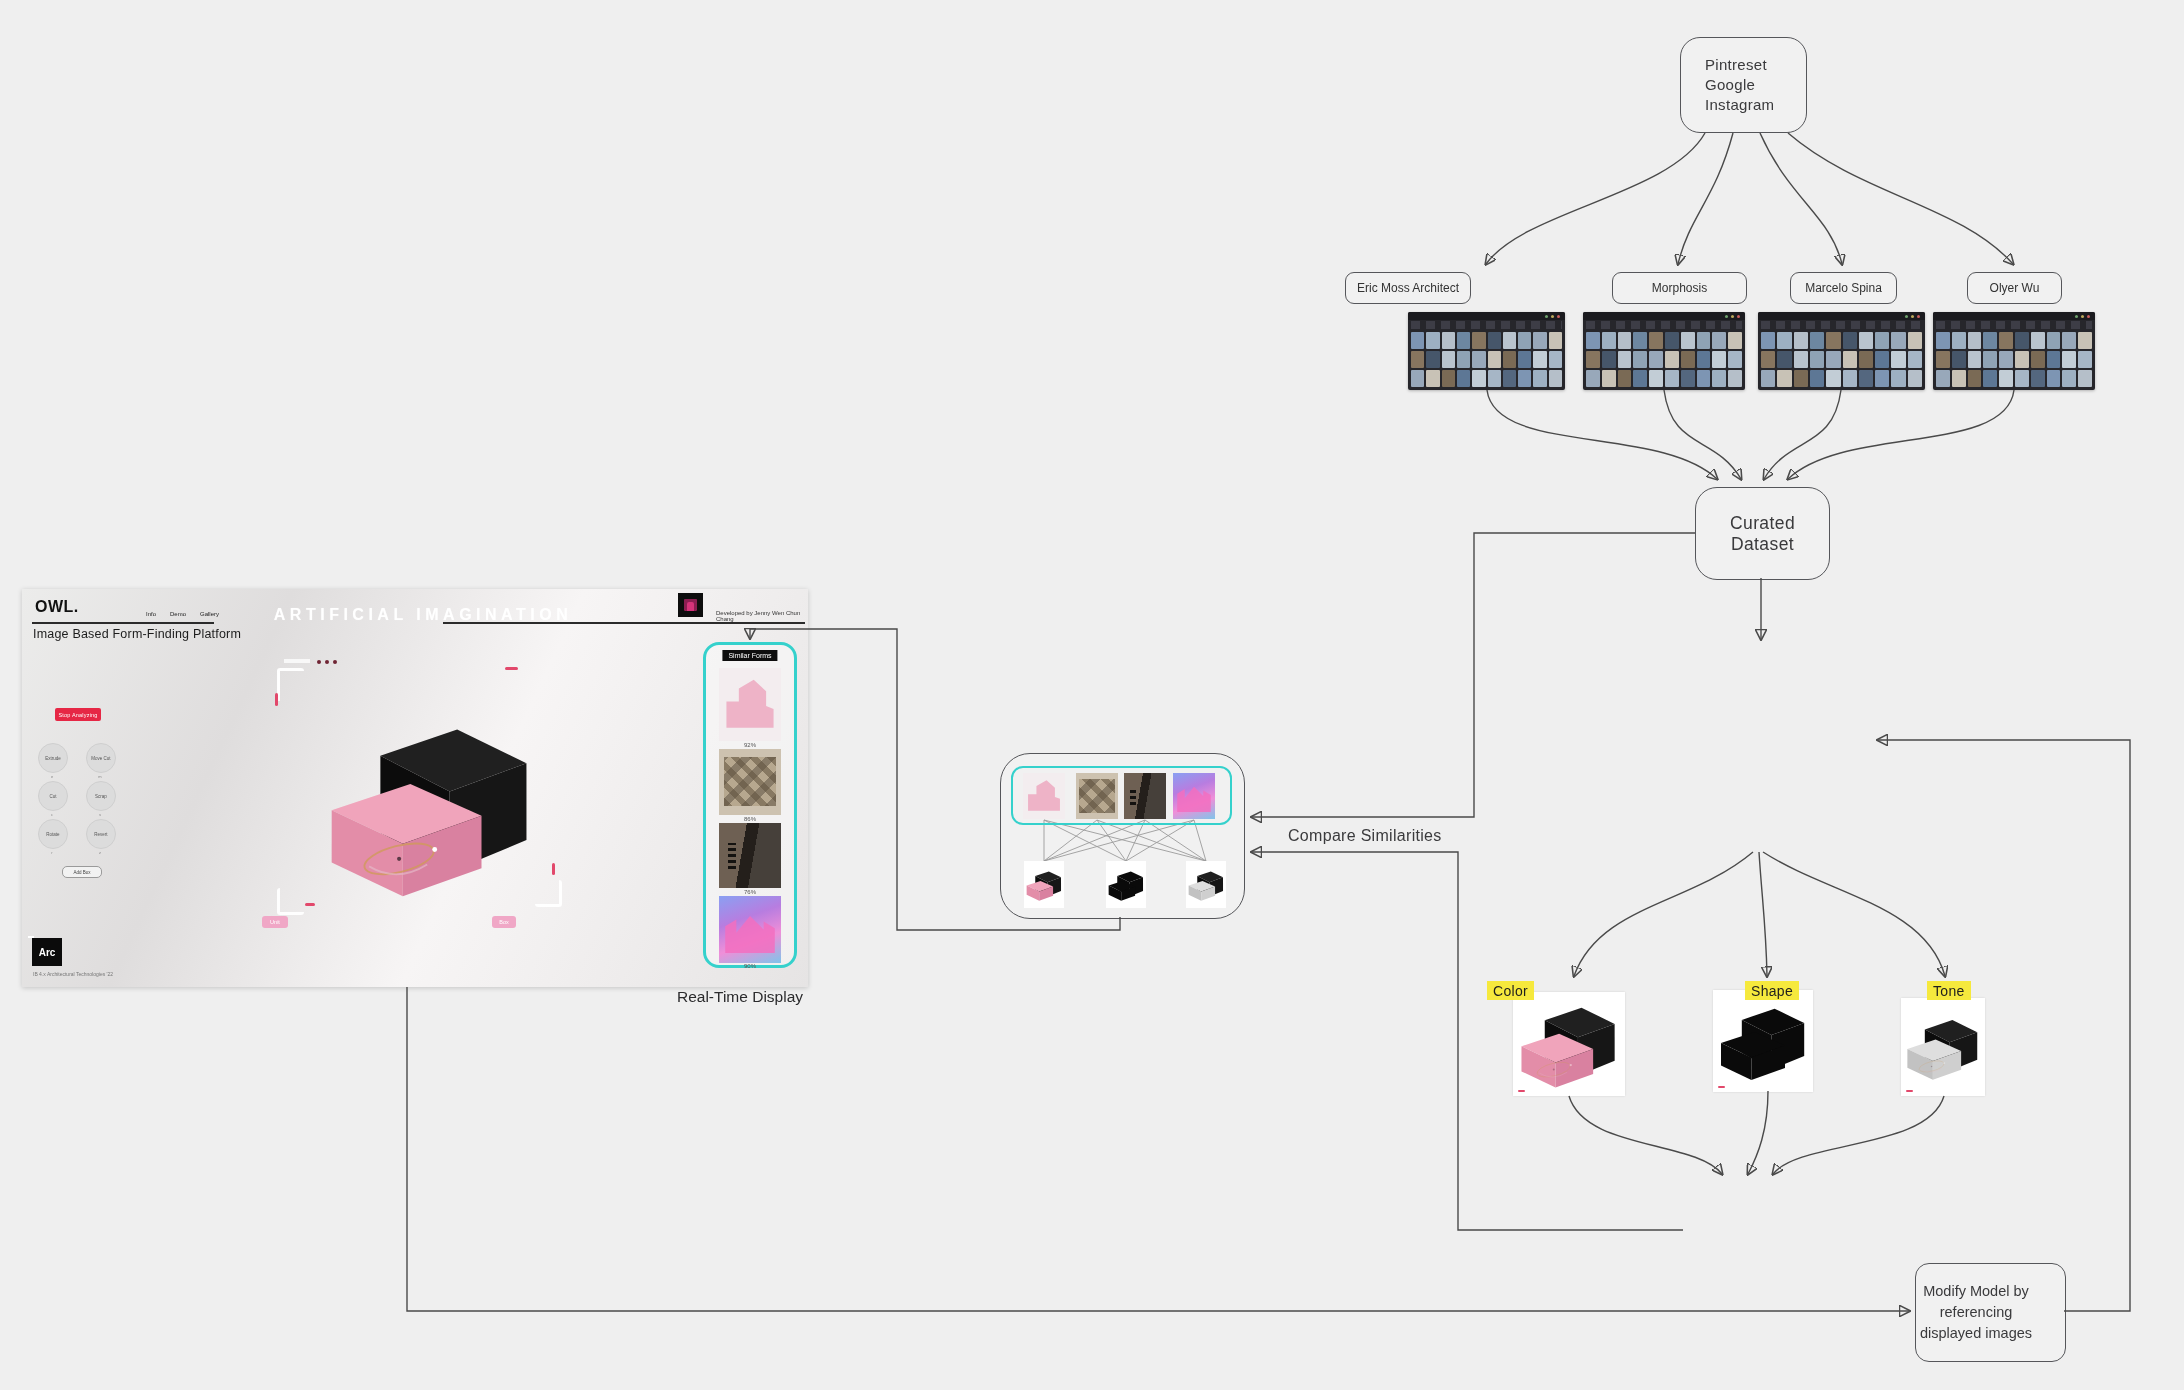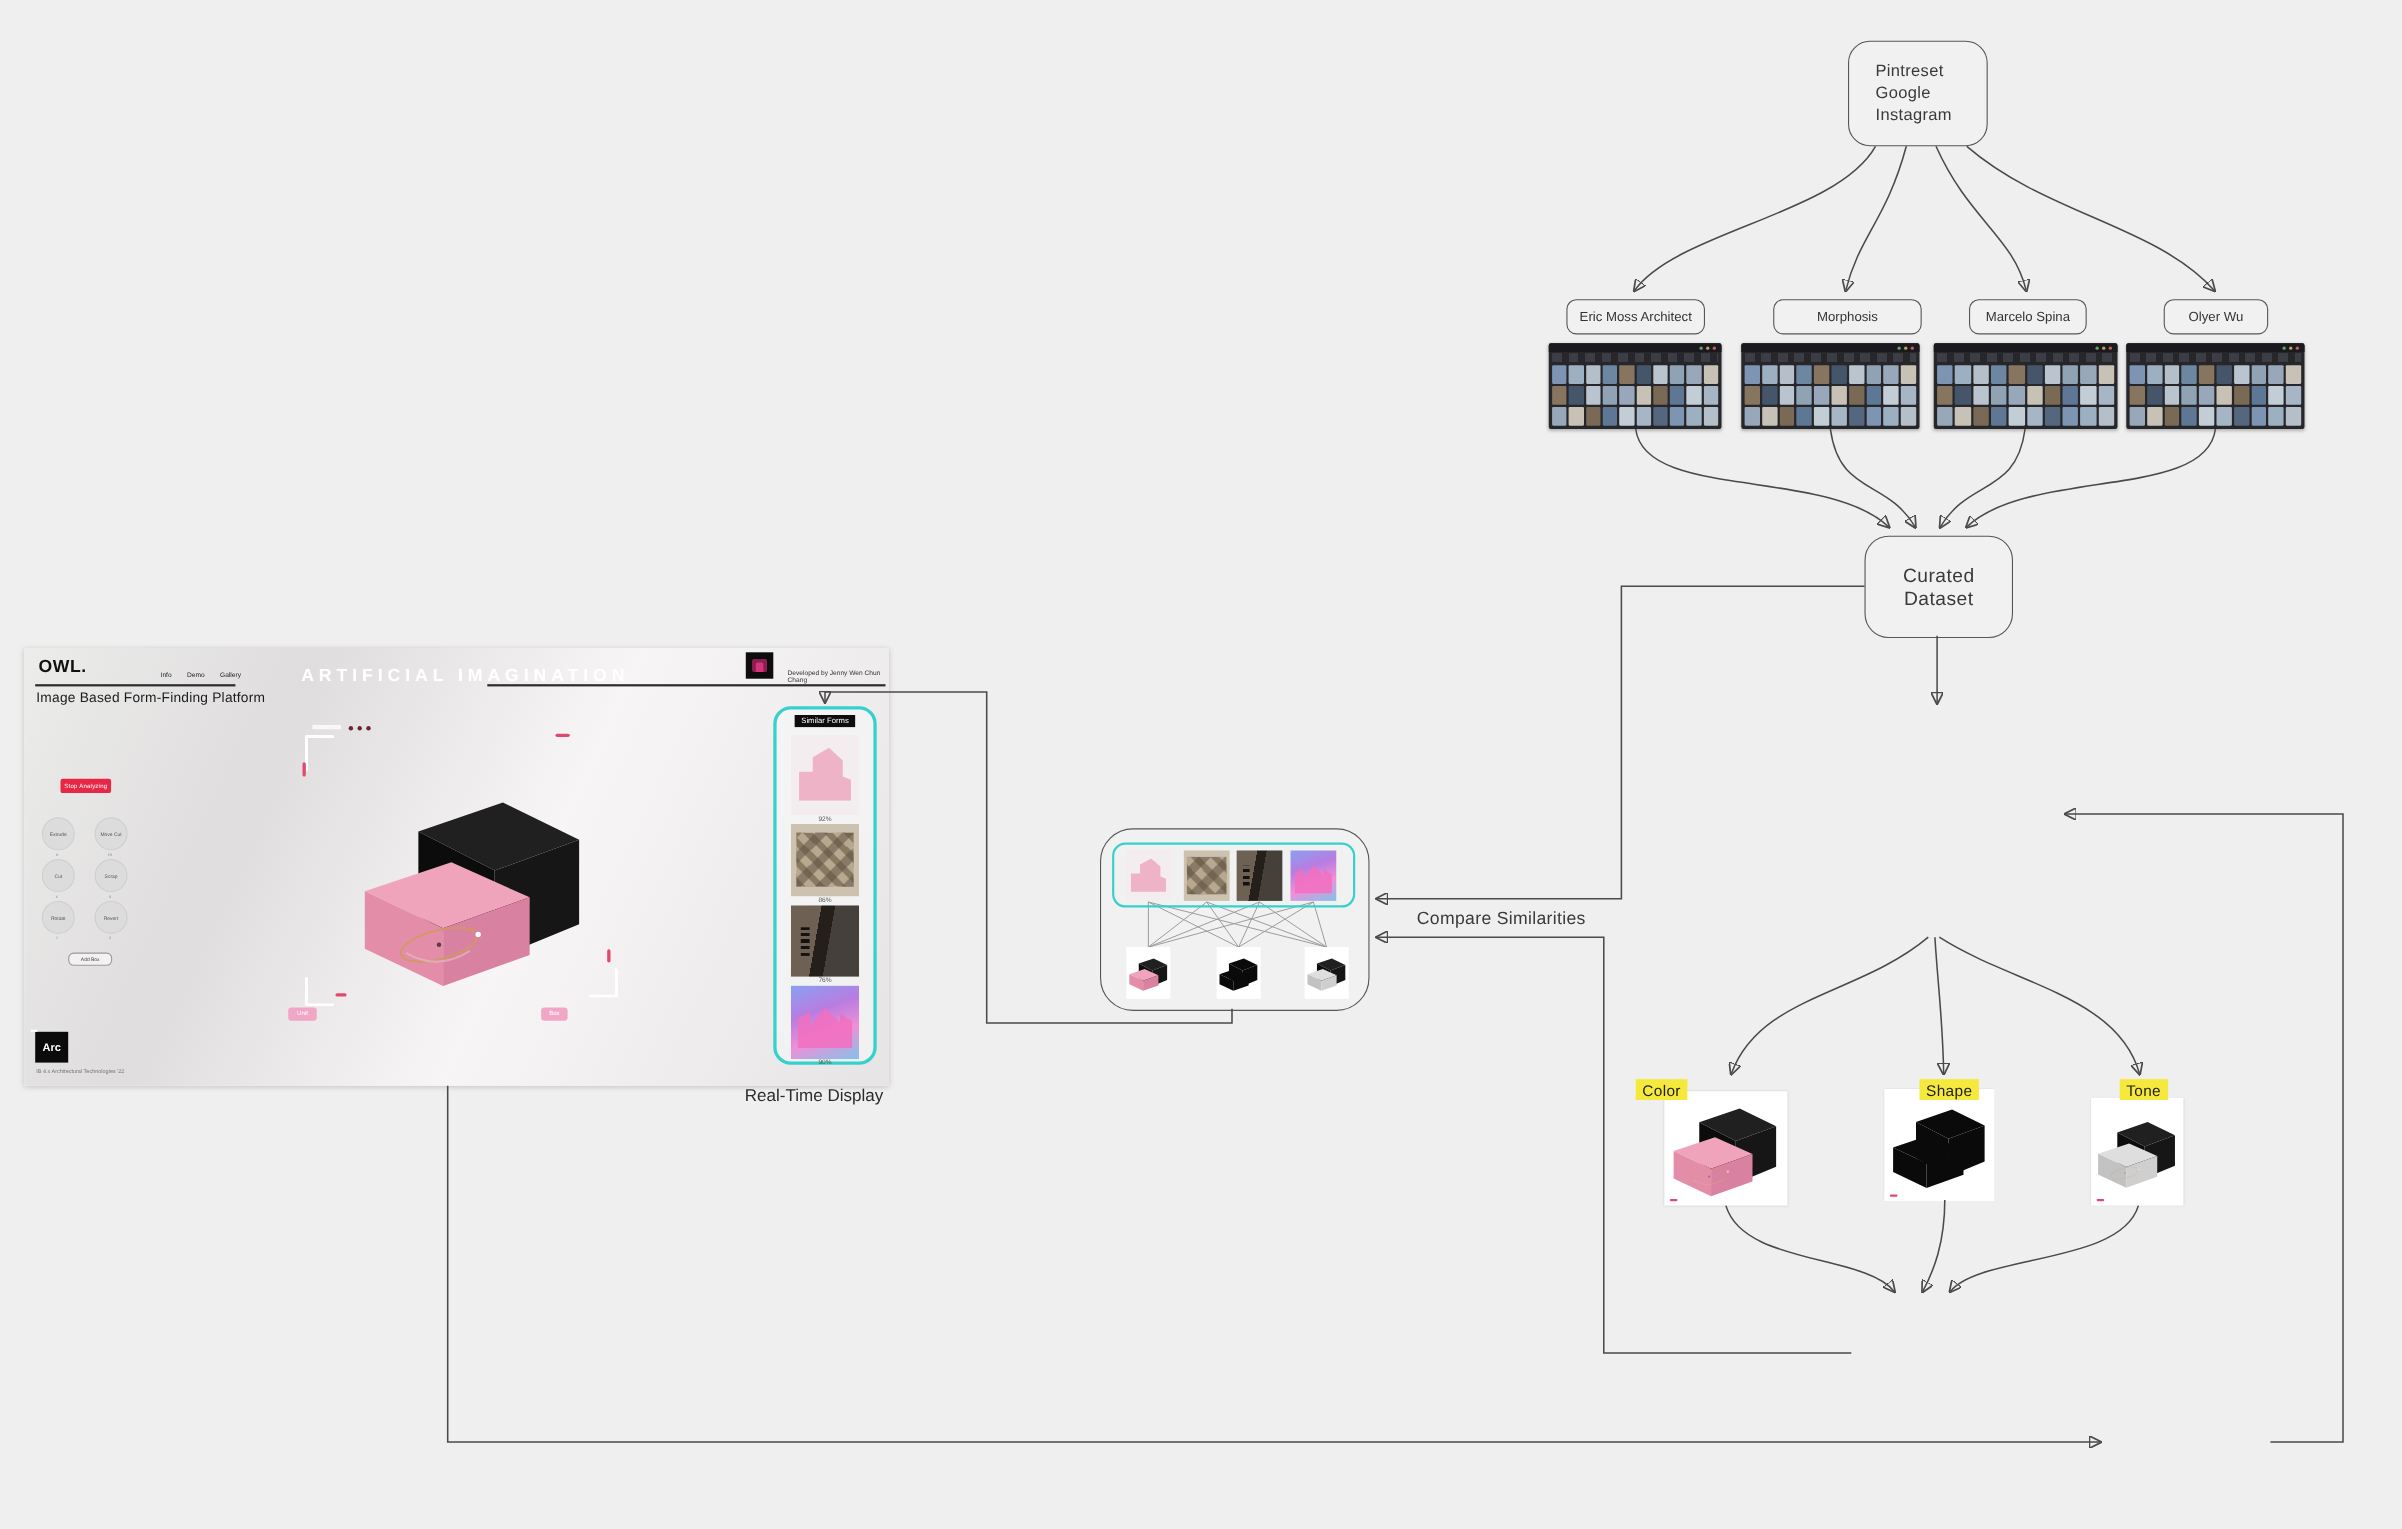--- a/index.html
+++ b/index.html
@@ -174,21 +174,21 @@
     <path d="M407,987 L407,1311 L1909,1311" marker-end="url(#arr)"></path>
     <path d="M2064,1311 L2130,1311 L2130,740 L1878,740" marker-end="url(#arr)"></path>
   </svg>
 
   <div class="dnode node-sources">
     <span>Pintreset</span>
     <span>Google</span>
     <span>Instagram</span>
   </div>
 
-  <div class="archbox" style="left:1424px;width:124px;">
+  <div class="archbox" style="left:1345px;width:124px;">
     <span>Eric Moss Architect</span>
     </div>
   <div class="archbox" style="left:1612px;width:133px;">
     <span>Morphosis</span>
     </div>
   <div class="archbox" style="left:1790px;width:105px;">
     <span>Marcelo Spina</span>
     </div>
   <div class="archbox" style="left:1967px;width:93px;">
     <span>Olyer Wu</span>
@@ -358,20 +358,23 @@
         <use href="#boxScene"></use>
       </svg>
   </div>
   <div class="chimg" style="left:1901px;top:998px;width:84px;height:98px;">
     <svg viewBox="0 0 230 205" style="--pkt:#dedede;--pkl:#c2c2c2;--pkr:#cfcfcf;--giz:.35">
         <use href="#boxScene"></use>
       </svg>
   </div>
 
 
+  <div class="dnode node-modify">
+    <div class="inner">Modify Model by referencing displayed images</div>
+  </div>
 
   <div class="dnode node-compare">
     <svg class="cross">
       <line x1="43" y1="66" x2="43" y2="107"></line>
         <line x1="43" y1="66" x2="125" y2="107"></line>
         <line x1="43" y1="66" x2="205" y2="107"></line>
       <line x1="96" y1="66" x2="43" y2="107"></line>
         <line x1="96" y1="66" x2="125" y2="107"></line>
         <line x1="96" y1="66" x2="205" y2="107"></line>
       <line x1="144" y1="66" x2="43" y2="107"></line>

